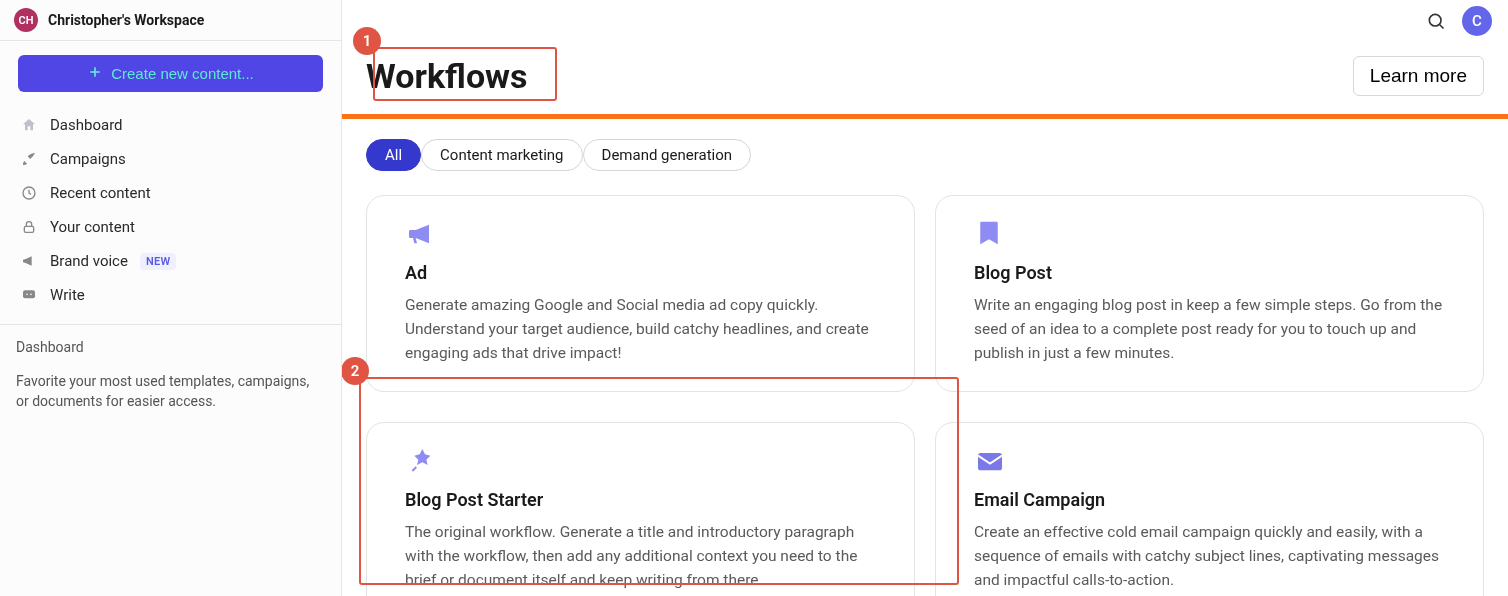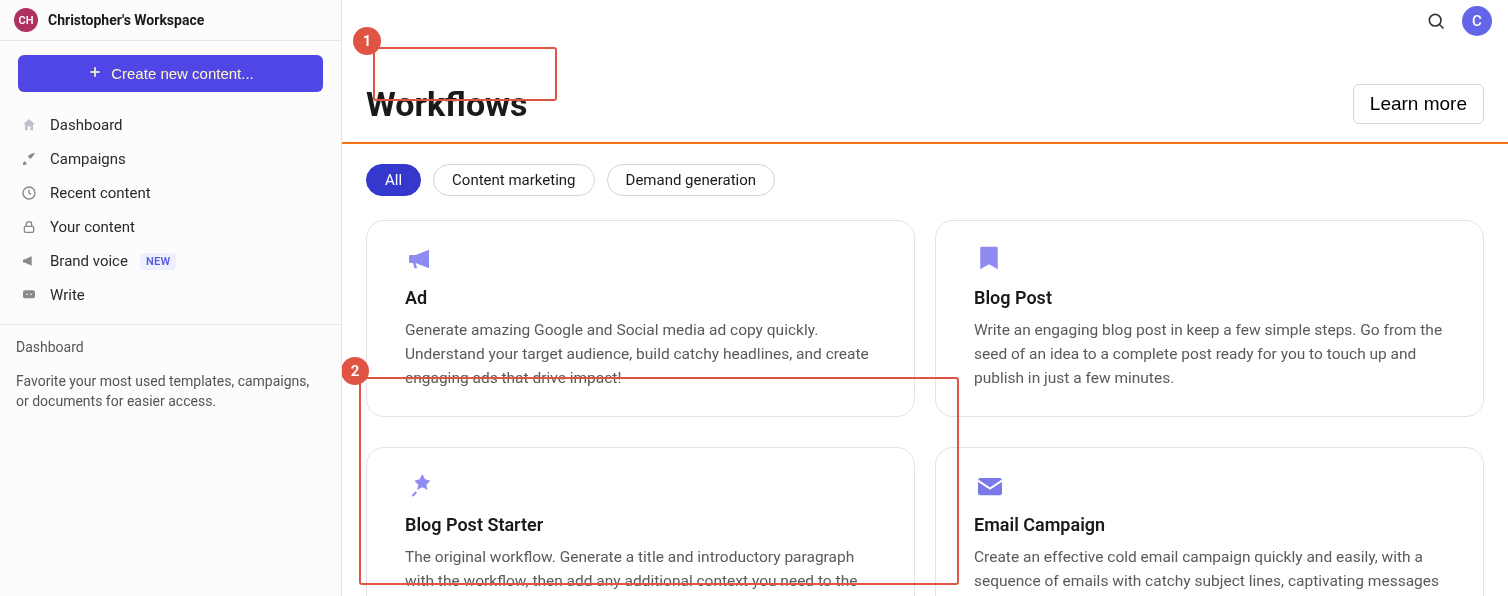--- a/index.html
+++ b/index.html
@@ -33,21 +33,21 @@
     color: #fff;
     font-size: 11px;
     font-weight: 600;
     display: flex; align-items: center; justify-content: center;
   }
   .workspace-name { font-weight: 700; font-size: 14px; }
   .create-btn-wrap { padding: 14px 18px 10px; }
   .create-btn {
     width: 100%;
     background: #4f46e5;
-    color: #fef9c3;
+    color: #5eead4;
     border: none;
     border-radius: 6px;
     padding: 9px 0;
     font-size: 15px;
     font-weight: 500;
     display: flex;
     align-items: center;
     justify-content: center;
     gap: 8px;
     cursor: pointer;
@@ -99,37 +99,37 @@
     width: 20px; height:20px; cursor:pointer; color:#333;
   }
   .user-avatar {
     width: 30px; height:30px; border-radius:50%;
     background:#6466e9; color:#fff; font-weight:500;
     display:flex; align-items:center; justify-content:center;
     cursor:pointer; font-size:15px;
   }
   .page-header {
     display:flex; align-items:center; justify-content:space-between;
-    padding: 84px 24px 18px 24px;
-    border-bottom:2px solid #f97316;
+    padding: 56px 24px 18px 24px;
+    border-bottom:5px solid #f97316;
   }
   .page-title {
     font-size: 34px;
     font-weight: 700;
   }
   .learn-more-btn {
     border:1px solid #d8d8d8;
     background:#fff;
     border-radius:6px;
     padding:8px 16px;
     font-size:19px;
     cursor:pointer;
   }
   .filters {
-    display:flex; gap:12px;
+    display:flex; 
     padding: 20px 24px 0 24px;
     margin-bottom:14px;
   }
   .filter-pill {
     border:1px solid #d6d6d6;
     border-radius:999px;
     padding:6px 18px;
     font-size:15px;
     cursor:pointer;
     background:#fff;

